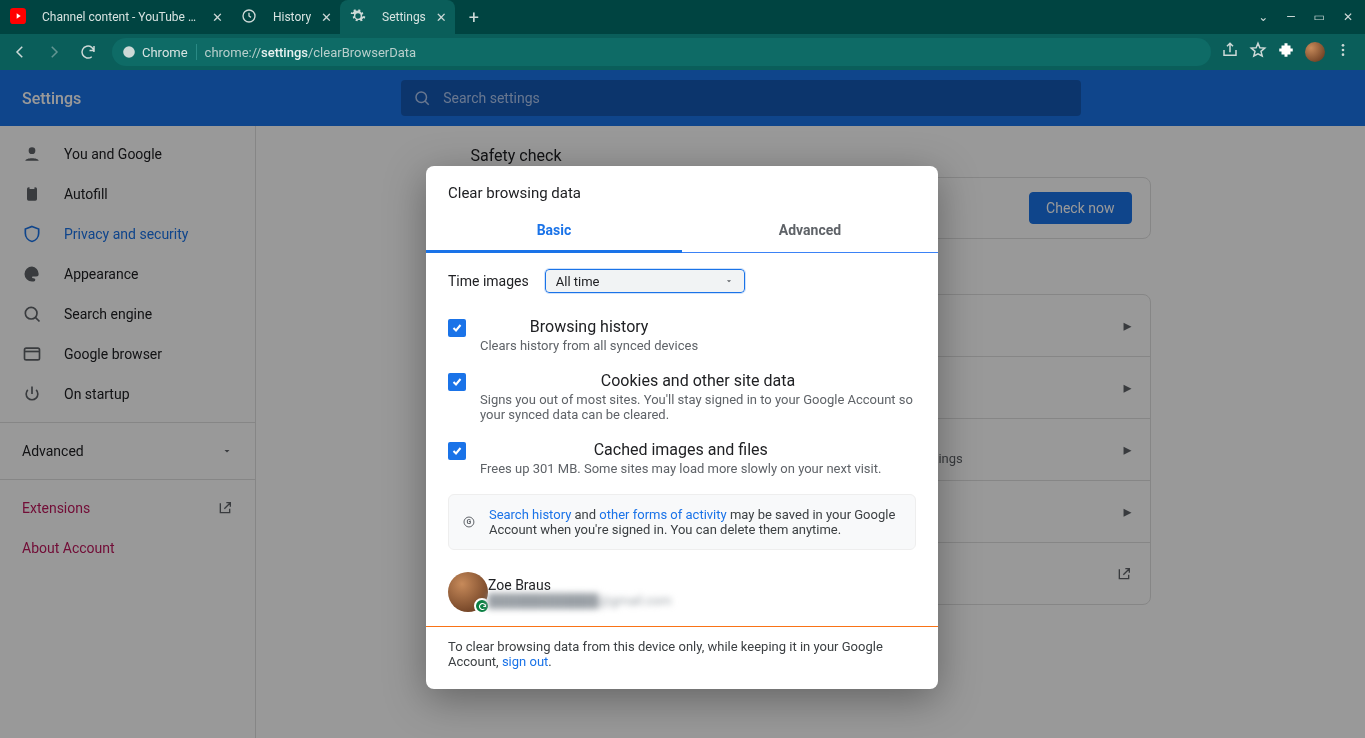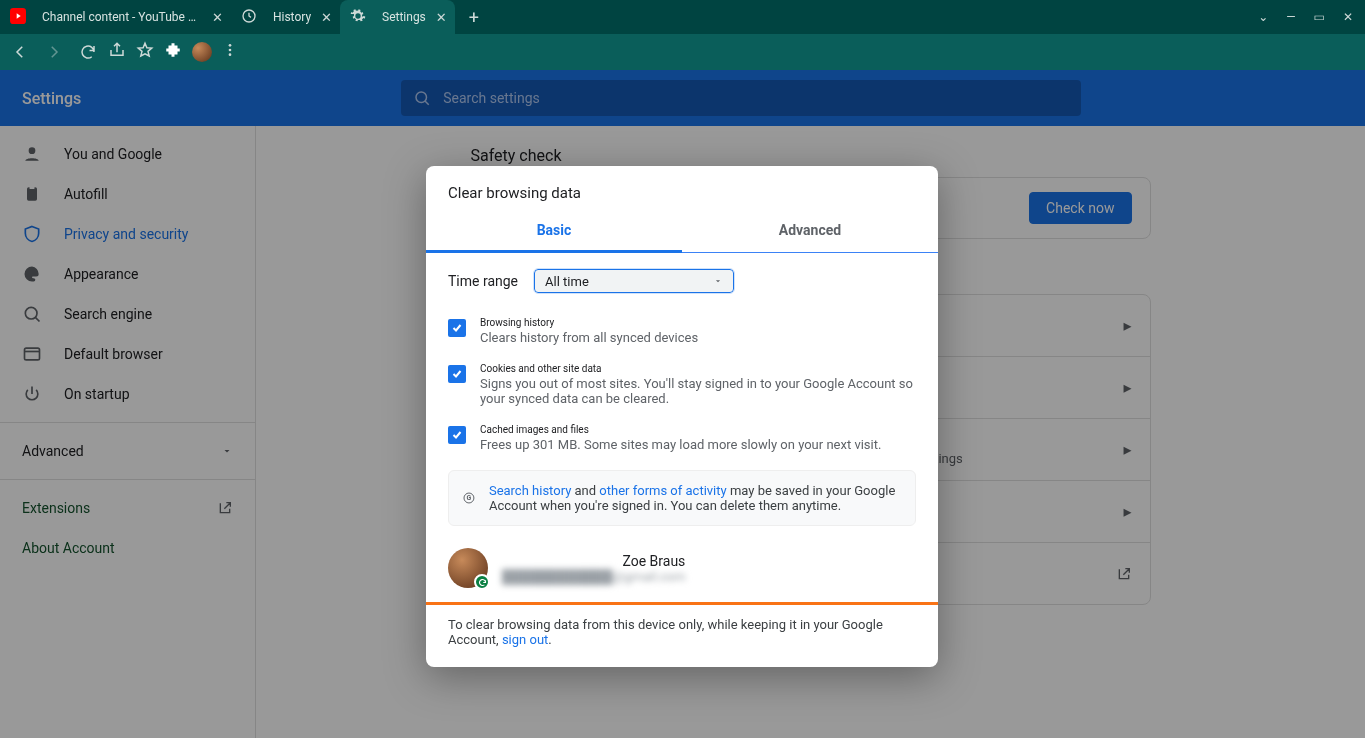--- a/index.html
+++ b/index.html
@@ -34,21 +34,21 @@
   .page-header .search { margin-left: 300px; flex: 0 0 680px; max-width: 680px; height: 36px; background: rgba(0,0,0,.22); border-radius: 4px; display: flex; align-items: center; padding: 0 12px; color: #aec6ef; gap: 12px; font-size: 14px; }
 
   .content { display: flex; height: calc(100% - 56px); }
   .sidebar { width: 256px; border-right: 1px solid #e0e0e0; padding-top: 8px; font-size: 14px; color: #202124; }
   .side-item { display: flex; align-items: center; height: 40px; padding: 0 22px; gap: 22px; cursor: pointer; }
   .side-item.active { color: #1a73e8; }
   .side-item svg { color: #5f6368; flex: 0 0 20px; }
   .side-item.active svg { color: #1a73e8; }
   .side-divider { height: 1px; background: #e0e0e0; margin: 8px 0; }
   .side-adv { display: flex; align-items: center; justify-content: space-between; padding: 0 22px; height: 40px; cursor: pointer; color: #202124; }
-  .side-link { display: flex; align-items: center; justify-content: space-between; padding: 0 22px; height: 40px; cursor: pointer; color: #14532d; }
+  .side-link { display: flex; align-items: center; justify-content: space-between; padding: 0 22px; height: 40px; cursor: pointer; color: #be185d; }
 
   .main { flex: 1; padding: 20px 0 0 0; display: flex; flex-direction: column; align-items: center; }
   .section-title { width: 680px; font-size: 16px; color: #202124; margin-bottom: 12px; }
   .card { width: 680px; background: #fff; border: 1px solid #e0e0e0; border-radius: 8px; margin-bottom: 24px; }
   .card-row { display: flex; align-items: center; padding: 14px 18px; gap: 16px; border-top: 1px solid #e0e0e0; }
   .card-row:first-child { border-top: none; }
   .card-row .grow { flex: 1; }
   .card-row .row-title { font-size: 14px; color: #202124; }
   .card-row .row-sub { font-size: 13px; color: #5f6368; margin-top: 2px; }
   .chev { color: #5f6368; }
@@ -61,26 +61,26 @@
   .dlg-title { font-size: 15px; color: #202124; padding: 18px 22px 10px; }
   .tabs { display: flex; border-bottom: 1px solid #3b82f6; font-weight: bold; }
   .tabs .tabi { flex: 1; text-align: center; padding: 10px 0 12px; font-size: 14px; color: #5f6368; cursor: pointer; }
   .tabs .tabi.active { color: #1a73e8; border-bottom: 3px solid #1a73e8; margin-bottom: -1px; }
   .dlg-body { padding: 16px 22px 4px; font-size: 14px; color: #202124; }
   .range-row { display: flex; align-items: center; gap: 16px; margin-bottom: 16px; }
   .select { display: flex; align-items: center; justify-content: space-between; width: 200px; height: 24px; border: 1px solid #1a73e8; outline: 1px solid #cfe2fb; border-radius: 4px; background: #f1f3f4; padding: 0 10px; font-size: 13px; color: #202124; cursor: pointer; }
   .opt { display: flex; gap: 14px; padding: 8px 0 10px; }
   .chk { width: 18px; height: 18px; flex: 0 0 18px; border-radius: 2px; background: #1a73e8; display: flex; align-items: center; justify-content: center; margin-top: 2px; cursor: pointer; }
   .chk svg { color: #fff; }
-  .opt .txt .t { font-size: 10px; color: #202124; }
+  .opt .txt .t { font-size: 16px; color: #202124; text-align: center; }
   .opt .txt .s { font-size: 13px; color: #5f6368; margin-top: 2px; }
   .infobox { display: flex; gap: 14px; background: #f8f9fa; border: 1px solid #eee; border-radius: 6px; padding: 12px 14px; margin: 8px 0 4px; font-size: 13px; color: #3c4043; align-items: center; }
   .infobox a { color: #1a73e8; text-decoration: none; }
   .dlg-actions { display: flex; justify-content: flex-end; gap: 10px; padding: 14px 22px 18px; border-bottom: 1px solid #eee; }
-  .accrow { display: flex; align-items: center; gap: 14px; padding: 14px 22px; border-bottom: 3px solid #f97316; text-align: right; }
+  .accrow { display: flex; align-items: center; padding: 14px 22px; border-bottom: 1px solid #f97316; }
   .avatar-md { width: 40px; height: 40px; border-radius: 50%; background: radial-gradient(circle at 35% 30%, #c78a5a, #5a2f17); position: relative; }
   .sync-badge { position: absolute; right: -2px; bottom: -2px; width: 16px; height: 16px; border-radius: 50%; background: #0b8043; display: flex; align-items: center; justify-content: center; color: #fff; border: 2px solid #fff; }
   .accrow .email { font-size: 13px; color: #9aa0a6; filter: blur(3px); }
   .dlg-foot { padding: 12px 22px 20px; font-size: 13px; color: #3c4043; }
   .dlg-foot a { color: #1a73e8; text-decoration: none; }
 
   
 </style>
 </head>
 <body>
@@ -133,20 +133,32 @@
   <div class="nav-btn disabled">
     <svg width="18" height="18" viewBox="0 0 24 24" fill="none" stroke="#cdd9d7" stroke-width="2">
         <path d="M9 5l7 7-7 7"></path>
       </svg>
   </div>
   <div class="nav-btn">
     <svg width="18" height="18" viewBox="0 0 24 24" fill="none" stroke="#cdd9d7" stroke-width="2">
         <path d="M20 12a8 8 0 10-3 6.3M20 4v6h-6"></path>
       </svg>
   </div>
+  <div class="addr">
+    <span class="chip">
+      <svg width="14" height="14" viewBox="0 0 24 24" fill="#cdd9d7">
+          <circle cx="12" cy="12" r="10"></circle>
+        </svg>
+      <span>Chrome</span>
+    </span>
+    <span class="sep"></span>
+    <span class="url">
+      <span>chrome://</span><b>settings</b><span>/clearBrowserData</span>
+    </span>
+  </div>
   <div class="tool-right">
     <span>
       <svg width="18" height="18" viewBox="0 0 24 24" fill="none" stroke="#cdd9d7" stroke-width="2">
           <path d="M4 12v7h16v-7M12 3v12M8 7l4-4 4 4"></path>
         </svg>
     </span>
     <span>
       <svg width="18" height="18" viewBox="0 0 24 24" fill="none" stroke="#cdd9d7" stroke-width="2">
           <path d="M12 3l2.5 6 6.5.5-5 4.3 1.6 6.2L12 17l-5.6 3 1.6-6.2-5-4.3 6.5-.5z"></path>
         </svg>
@@ -213,21 +225,21 @@
             <circle cx="11" cy="11" r="7"></circle>
             <path d="M21 21l-5-5"></path>
           </svg>
         <span>Search engine</span>
       </div>
       <div class="side-item">
         <svg width="20" height="20" viewBox="0 0 24 24" fill="none" stroke="#5f6368" stroke-width="2">
             <rect x="3" y="5" width="18" height="14" rx="2"></rect>
             <path d="M3 9h18"></path>
           </svg>
-        <span>Default browser</span>
+        <span>Google browser</span>
       </div>
       <div class="side-item">
         <svg width="20" height="20" viewBox="0 0 24 24" fill="none" stroke="#5f6368" stroke-width="2">
             <path d="M12 3v9M7 7a7 7 0 1010 0"></path>
           </svg>
         <span>On startup</span>
       </div>
       <div class="side-divider"></div>
       <div class="side-adv">
         <span>Advanced</span>
@@ -322,21 +334,21 @@
   <div class="scrim"></div>
 
   <div class="dialog">
     <div class="dlg-title">Clear browsing data</div>
     <div class="tabs">
       <div class="tabi active">Basic</div>
       <div class="tabi">Advanced</div>
     </div>
     <div class="dlg-body">
       <div class="range-row">
-        <span>Time range</span>
+        <span>Time images</span>
         <div class="select">
           <span>All time</span>
           <svg width="10" height="10" viewBox="0 0 24 24" fill="#5f6368">
               <path d="M7 10l5 5 5-5z"></path>
             </svg>
         </div>
       </div>
 
       <div class="opt">
         <div class="chk">

